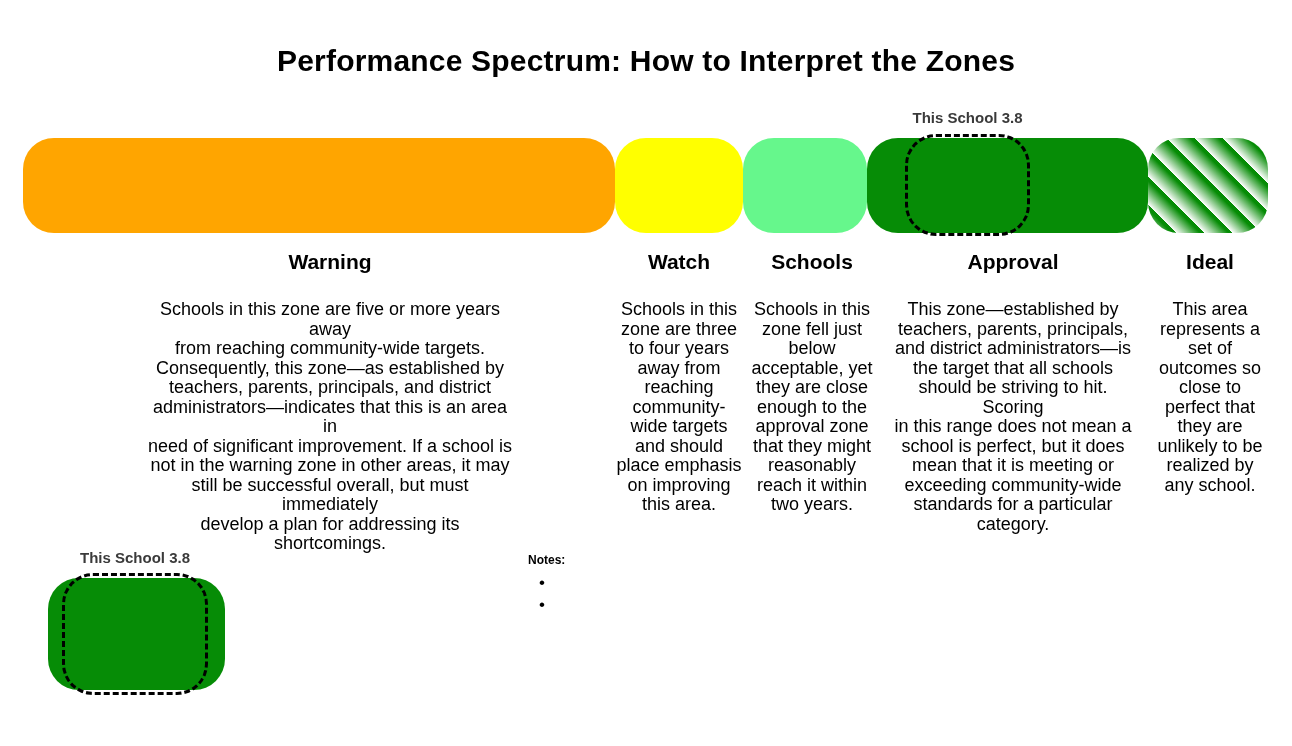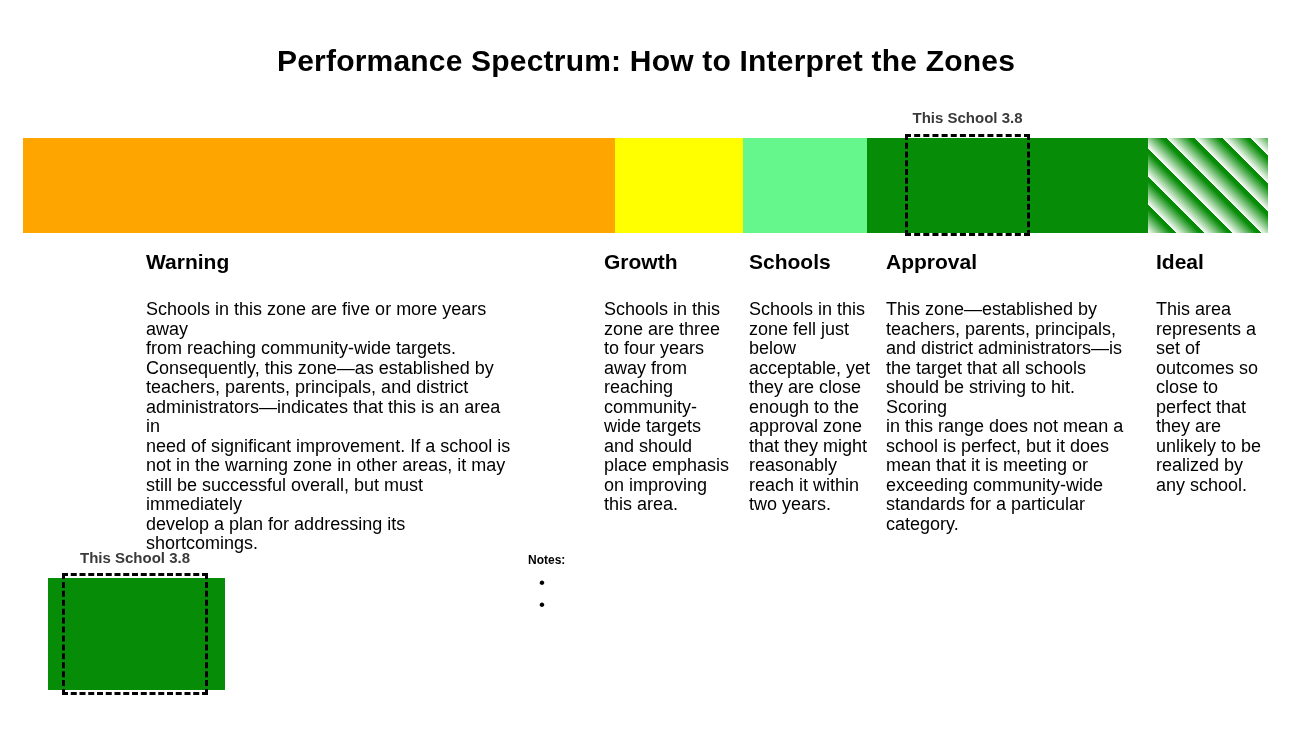--- a/index.html
+++ b/index.html
@@ -1,15 +1,15 @@
 <!DOCTYPE html>
 <html style="--approval-green: #068C06;"><head>
 <meta charset="utf-8">
 <style>
-  * { margin: 0; padding: 0; box-sizing: border-box; }
+  * { margin: 0; padding: 0; box-sizing: border-box; border-radius: 31px; }
   html, body { background: #ffffff; }
   body {
     font-family: "Liberation Sans", sans-serif;
     color: #000000;
   }
   #page {
     position: relative;
     width: 1292px;
     height: 746px;
     background: #ffffff;
@@ -61,20 +61,21 @@
     font-size: 15px;
     font-weight: bold;
     color: #3a3a3a;
     white-space: nowrap;
   }
 
   
   .zone-col {
     position: absolute;
     top: 250px;
+    text-align: center;
   }
   .zone-heading {
     font-size: 21px;
     font-weight: bold;
     margin-bottom: 26px;
   }
   .zone-desc {
     font-size: 18px;
     line-height: 19.5px;
     white-space: pre-line;
@@ -169,21 +170,21 @@
 Consequently, this zone—as established by
 teachers, parents, principals, and district
 administrators—indicates that this is an area in
 need of significant improvement. If a school is
 not in the warning zone in other areas, it may
 still be successful overall, but must immediately
 develop a plan for addressing its shortcomings.</div>
   </div>
 
   <div class="zone-col col-watch">
-    <div class="zone-heading">Growth</div>
+    <div class="zone-heading">Watch</div>
     <div class="zone-desc">Schools in this
 zone are three
 to four years
 away from
 reaching
 community-
 wide targets
 and should
 place emphasis
 on improving

